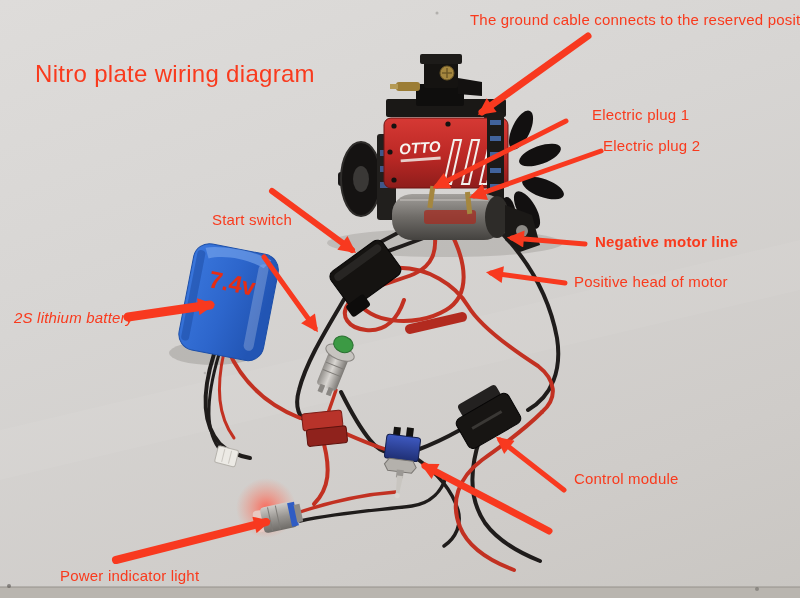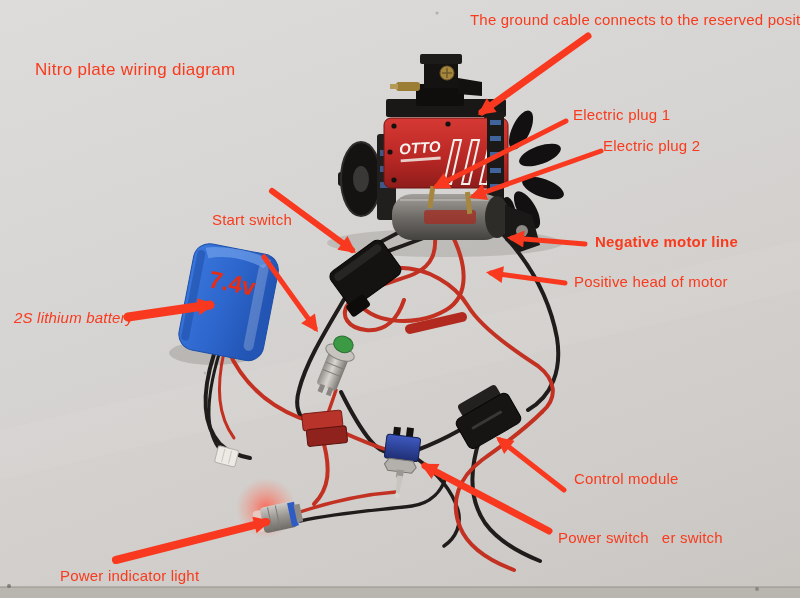--- a/index.html
+++ b/index.html
@@ -6,21 +6,21 @@
   body{font-family:"Liberation Sans",sans-serif;}
   #stage{
     position:relative;width:800px;height:598px;overflow:hidden;
     background:linear-gradient(160deg,#dedcda 0%,#d7d5d3 38%,#cfccc9 78%,#c9c6c2 100%);
   }
   svg{position:absolute;left:0;top:0;}
   .ann{
     position:absolute;color:#f93a1d;font-size:15px;line-height:1.15;
     white-space:pre;letter-spacing:.2px;
   }
-  .title{font-size:17px;letter-spacing:.3px;}
+  .title{font-size:24px;letter-spacing:.3px;}
 </style>
 </head>
 <body>
 
 <div id="stage">
 
   <svg width="800" height="598" viewBox="0 0 800 598">
     <defs>
       <linearGradient id="headGrad" x1="0" y1="0" x2="0" y2="1">
         <stop offset="0" stop-color="#d63934"></stop>
@@ -252,23 +252,22 @@
       <line x1="565" y1="283" x2="491" y2="273" stroke-width="5" marker-end="url(#ah)"></line>
       <line x1="128" y1="317" x2="210" y2="305" stroke-width="9" marker-end="url(#ah)"></line>
       <line x1="564" y1="490" x2="500" y2="440" stroke-width="5" marker-end="url(#ah)"></line>
       <line x1="549" y1="531" x2="425" y2="466" stroke-width="7" marker-end="url(#ah)"></line>
       <line x1="116" y1="560" x2="266" y2="522" stroke-width="8" marker-end="url(#ah)"></line>
     </g>
   </svg>
 
   <div class="ann title" style="left:35px;top:60px;">Nitro plate wiring diagram</div>
   <div class="ann" style="left:470px;top:11px;">The ground cable connects to the reserved position</div>
-  <div class="ann" style="left:573px;top:106px;">Electric plug 1</div>
+  <div class="ann" style="left:592px;top:106px;">Electric plug 1</div>
   <div class="ann" style="left:603px;top:137px;">Electric plug 2</div>
   <div class="ann" style="left:168px;top:211px;margin-left:44px;">Start switch</div>
   <div class="ann" style="left:595px;top:233px;font-weight:bold;">Negative motor line</div>
   <div class="ann" style="left:574px;top:273px;">Positive head of motor</div>
   <div class="ann" style="left:14px;top:309px;font-style:italic;">2S lithium battery</div>
   <div class="ann" style="left:574px;top:470px;">Control module</div>
-  <div class="ann" style="left:558px;top:529px;">Power switch   er switch</div>
   <div class="ann" style="left:60px;top:567px;">Power indicator light</div>
 
 </div>
 
 </body></html>

